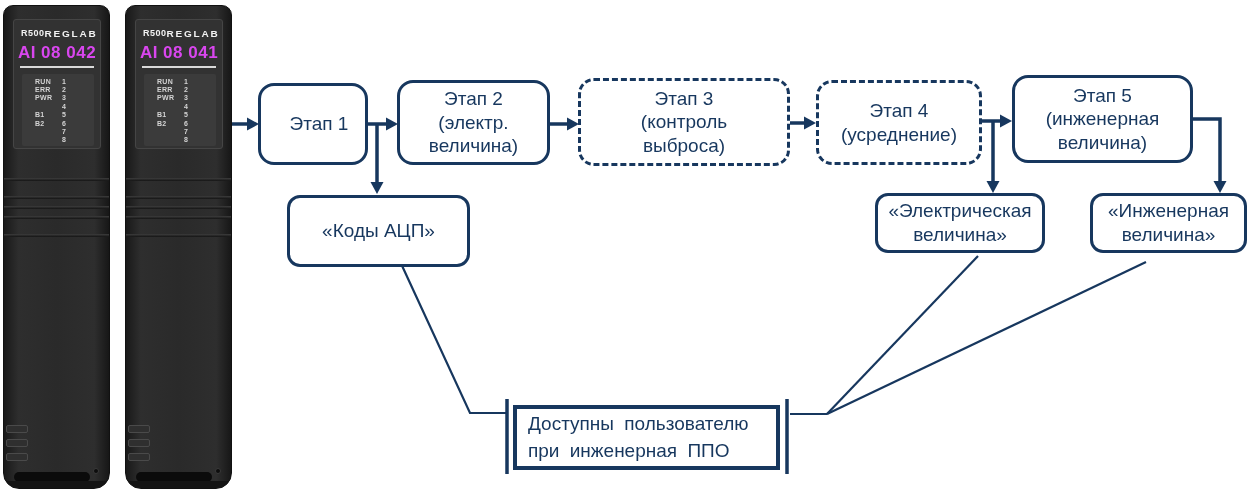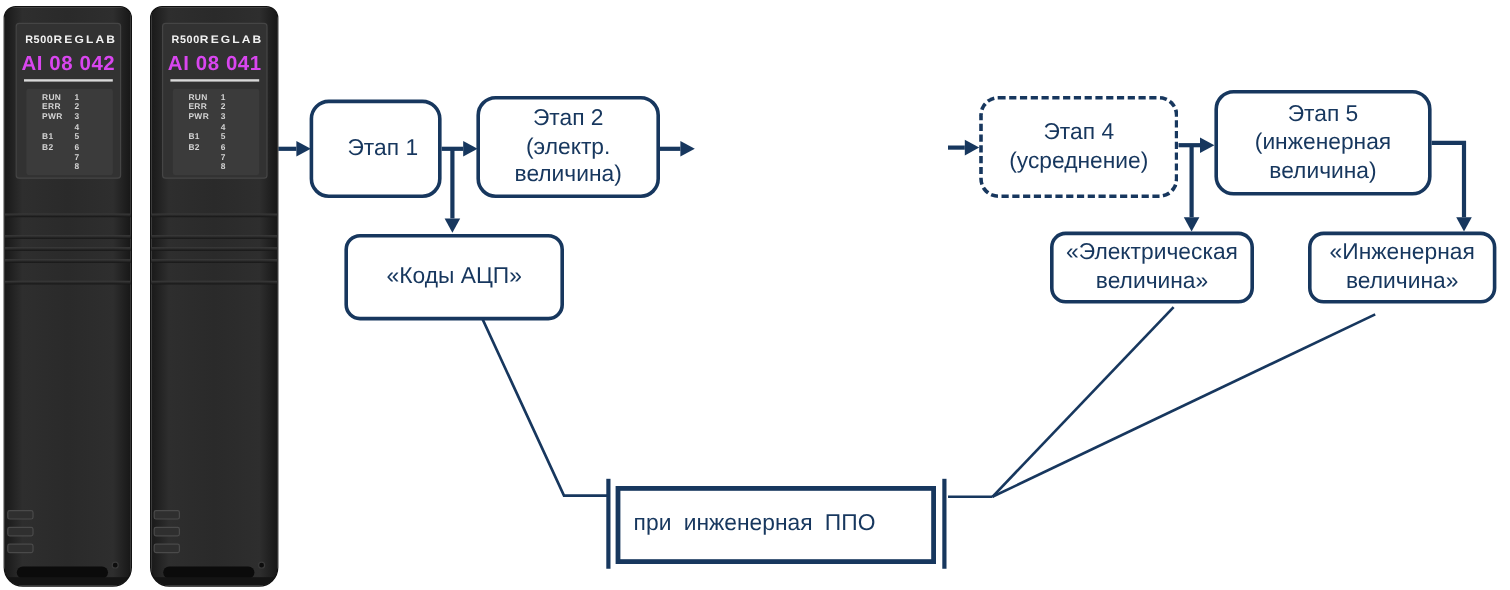--- a/index.html
+++ b/index.html
@@ -223,29 +223,33 @@
     <div class="tab t3"></div>
     <div class="handle"></div>
     <div class="screw"></div>
     <div class="module-footer"></div>
   </div>
 
   <div class="box stage" id="stage-1">Этап 1</div>
   <div class="box stage" id="stage-2">Этап 2
 (электр.
 величина)</div>
+  <div class="box stage dashed" id="stage-3">Этап 3
+(контроль
+выброса)</div>
   <div class="box stage dashed" id="stage-4">Этап 4
 (усреднение)</div>
   <div class="box stage" id="stage-5">Этап 5
 (инженерная
 величина)</div>
 
   <div class="box output" id="output-adc">«Коды АЦП»</div>
   <div class="box output" id="output-electrical">«Электрическая
 величина»</div>
   <div class="box output" id="output-engineering">«Инженерная
 величина»</div>
 
   <div class="box note" id="note-box">
+    <span>Доступны пользователю</span>
     <span>при инженерная  ППО</span>
   </div>
 
 </div>
 
 </body></html>

